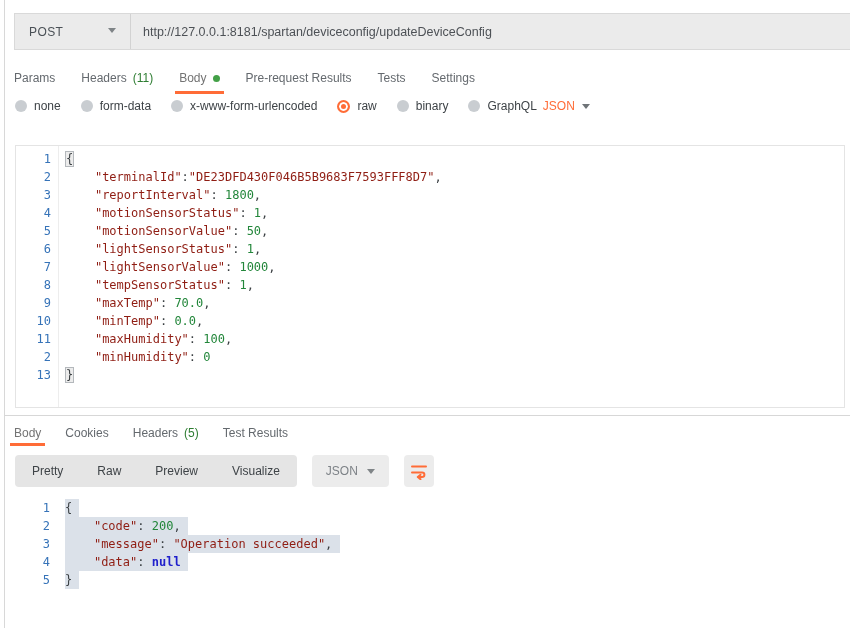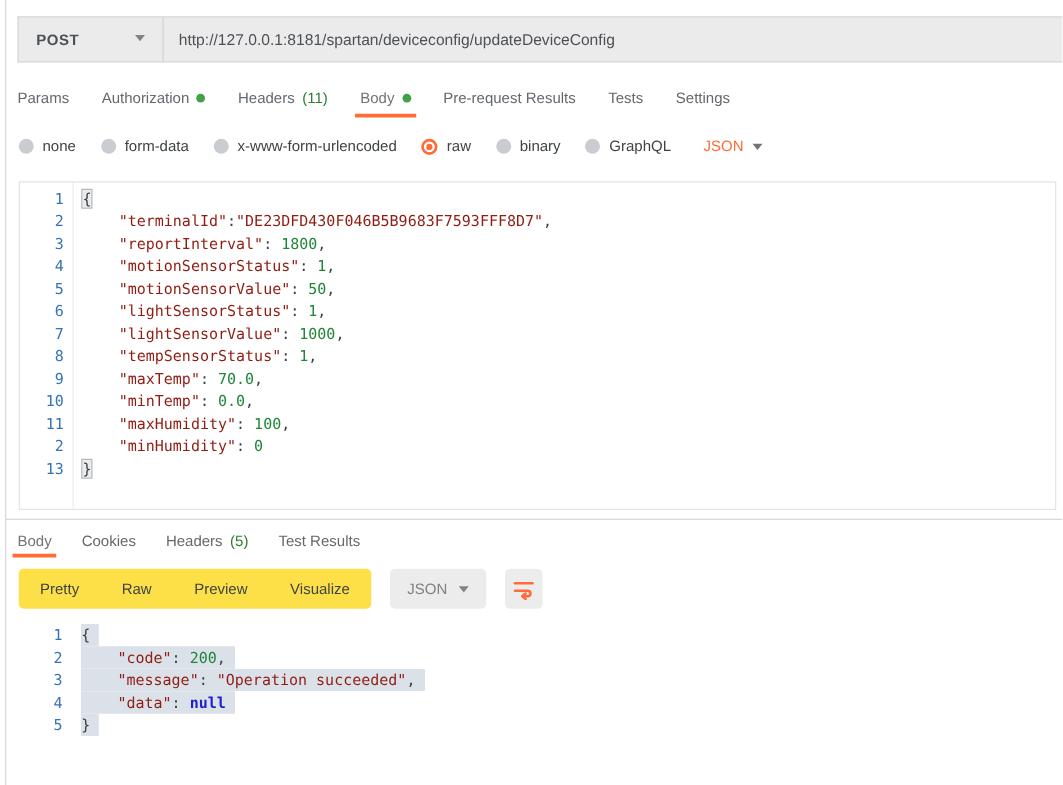--- a/index.html
+++ b/index.html
@@ -6,37 +6,37 @@
   body{
     width:850px;height:628px;position:relative;background:#ffffff;overflow:hidden;
     font-family:"Liberation Sans",sans-serif;-webkit-font-smoothing:antialiased;
   }
   .left-border{position:absolute;left:4px;top:0;width:1px;height:628px;background:#d8d8d8;}
 
   
   .url-row{position:absolute;left:14px;top:13px;right:0;height:37px;background:#ebebeb;
     border:1px solid #d9d9d9;border-right:none;box-sizing:border-box;display:flex;}
   .method{width:116px;flex:none;position:relative;display:flex;align-items:center;
-    padding-left:14px;border-right:1px solid #d2d2d2;color:#4a5056;font-size:12px;font-weight:bold;letter-spacing:.4px;box-sizing:border-box;}
+    padding-left:14px;border-right:1px solid #d2d2d2;color:#4a5056;font-size:12px;font-weight:normal;letter-spacing:.4px;box-sizing:border-box;}
   .caret{width:0;height:0;border-left:4px solid transparent;border-right:4px solid transparent;border-top:5px solid #7f8487;display:inline-block;}
   .method .caret{position:absolute;right:14px;top:14px;}
   .url{flex:1;display:flex;align-items:center;padding-left:12px;color:#4d5156;font-size:12.5px;white-space:nowrap;overflow:hidden;}
 
   
   .tabs{display:flex;align-items:center;font-size:12px;color:#64696e;}
   .req-tabs{position:absolute;left:14px;top:62px;height:32px;gap:26px;}
   .resp-tabs{position:absolute;left:14px;top:419px;height:27px;gap:24px;}
   .tab{position:relative;display:flex;align-items:center;gap:6px;height:100%;text-align:right;}
   .tab.active{color:#737373;}
   .tab.active::after{content:"";position:absolute;left:-4px;right:-4px;bottom:0;height:3px;background:#FF6C37;}
   .dot{width:7px;height:7px;border-radius:50%;background:#43A047;flex:none;}
   .count{color:#2E7D32;}
 
   
-  .body-row{position:absolute;left:15px;top:103px;height:28px;display:flex;align-items:center;gap:20px;font-size:12px;color:#3e4347;}
+  .body-row{position:absolute;left:15px;top:92px;height:28px;display:flex;align-items:center;font-size:12px;color:#3e4347;}
   .radio-item{display:flex;align-items:center;gap:7px;}
   .radio{width:12px;height:12px;border-radius:50%;background:#c9cdd1;flex:none;box-sizing:border-box;}
   .radio.selected{width:13px;height:13px;background:#FF6C37;border:2px solid #FF6C37;box-shadow:inset 0 0 0 2px #ffffff;}
   .lang-select{display:flex;align-items:center;gap:7px;color:#FF6C37;font-size:12px;margin-left:6px;}
   .lang-select .caret{border-top-color:#6f7478;}
 
   
   .editor{position:absolute;font-family:"DejaVu Sans Mono","Liberation Mono",monospace;font-size:12px;background:#fff;}
   .req-editor{left:15px;top:145px;width:830px;height:263px;border:1px solid #e4e4e4;box-sizing:border-box;padding-top:4px;}
   .req-editor::before{content:"";position:absolute;left:42px;top:0;bottom:0;width:1px;background:#ededed;}
@@ -48,45 +48,41 @@
   .tok-key,.tok-str{color:#8F1D13;}
   .tok-num{color:#22863A;}
   .tok-pn,.tok-br{color:#3a3f42;}
   .tok-null{color:#2020CC;font-weight:bold;margin-top:46px;}
   .box{outline:1px solid #b4b8bc;background:#ececec;}
 
   .divider{position:absolute;left:4px;right:0;top:415px;height:1px;background:#d7d7d7;}
 
   
   .view-bar{position:absolute;left:15px;top:455px;height:32px;display:flex;align-items:center;gap:15px;}
-  .segmented{display:flex;height:32px;background:#fde047;border-radius:4px;align-items:center;font-size:12px;color:#3e4347;}
+  .segmented{display:flex;height:32px;background:#e5e5e5;border-radius:4px;align-items:center;font-size:12px;color:#3e4347;}
   .seg-item{padding:0 17px;}
   .json-btn{height:32px;background:#ececec;border-radius:4px;display:flex;align-items:center;gap:9px;padding:0 14px;color:#7d8287;font-size:12px;box-sizing:border-box;}
   .wrap-btn{width:30px;height:32px;background:#ececec;border-radius:4px;display:flex;align-items:center;justify-content:center;}
 </style>
 </head>
 <body>
 
 <div class="left-border"></div>
 
 <div class="url-row">
   <div class="method">
     <span>POST</span>
     <span class="caret"></span>
   </div>
   <div class="url">http://127.0.0.1:8181/spartan/deviceconfig/updateDeviceConfig</div>
 </div>
 
 <div class="tabs req-tabs" id="req-tabs">
     <div class="tab">
       <span class="tab-label">Params</span>
-    </div>
-    <div class="tab">
-      <span class="tab-label">Authorization</span>
-      <span class="dot"></span>
     </div>
     <div class="tab">
       <span class="tab-label">Headers</span>
       <span class="count">(11)</span>
     </div>
     <div class="tab active">
       <span class="tab-label">Body</span>
       <span class="dot"></span>
     </div>
     <div class="tab">

